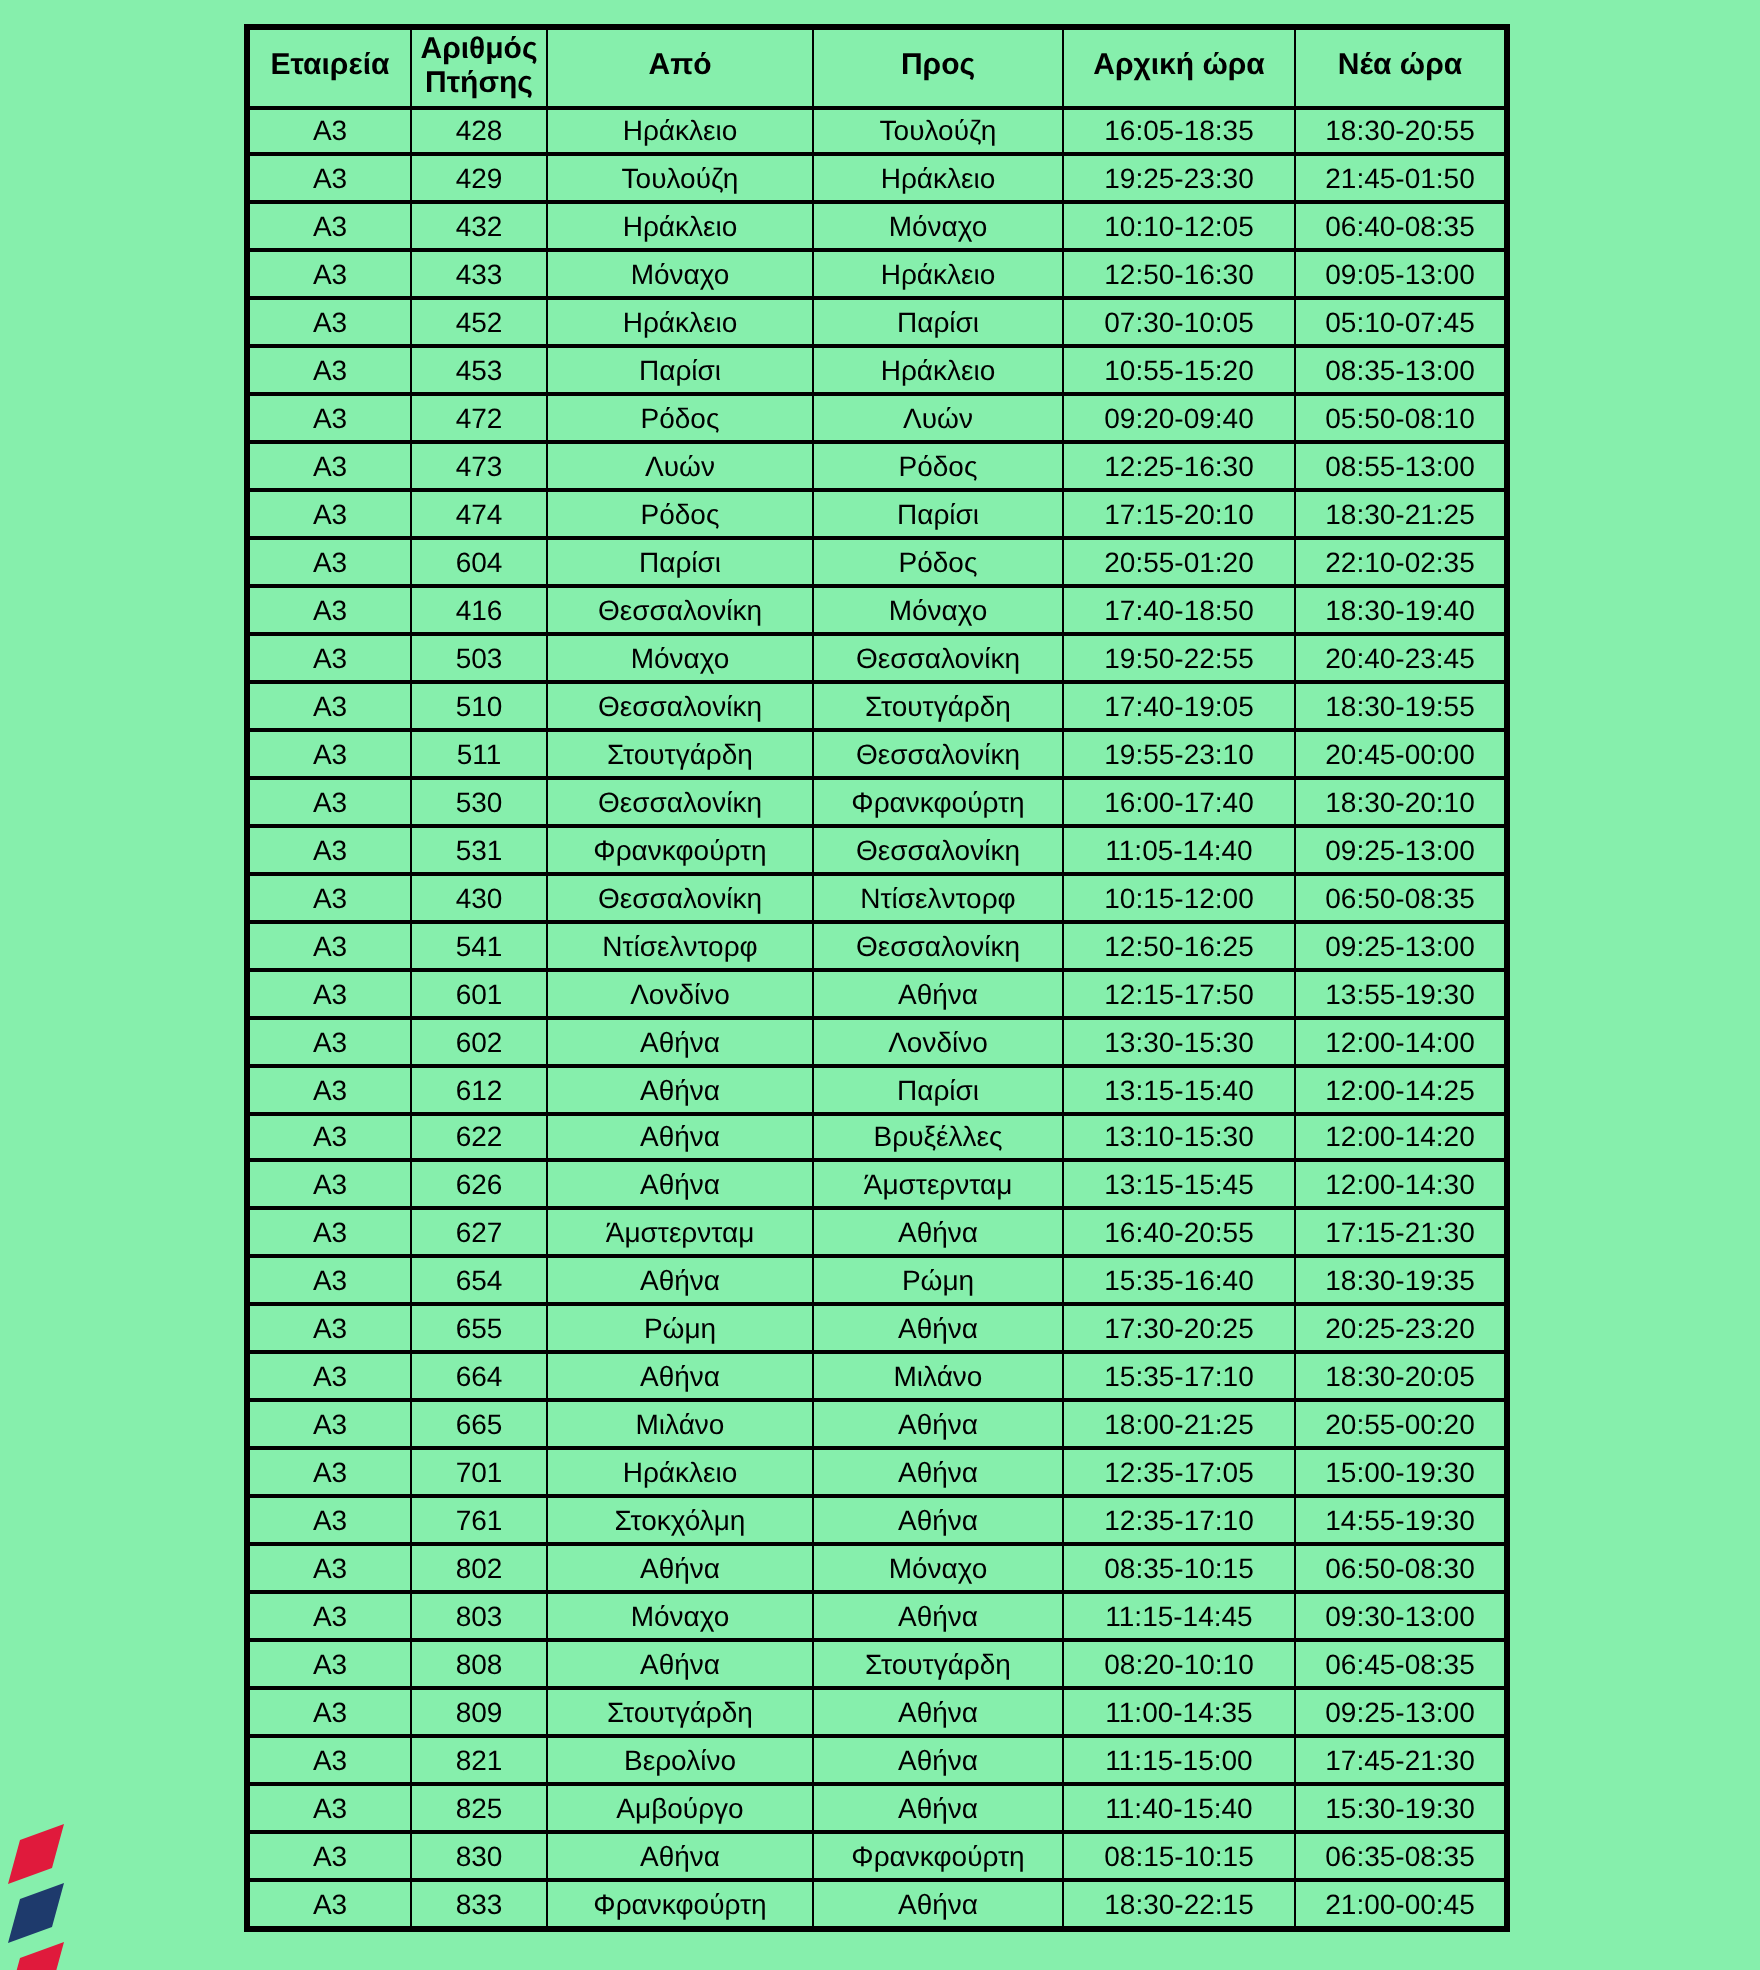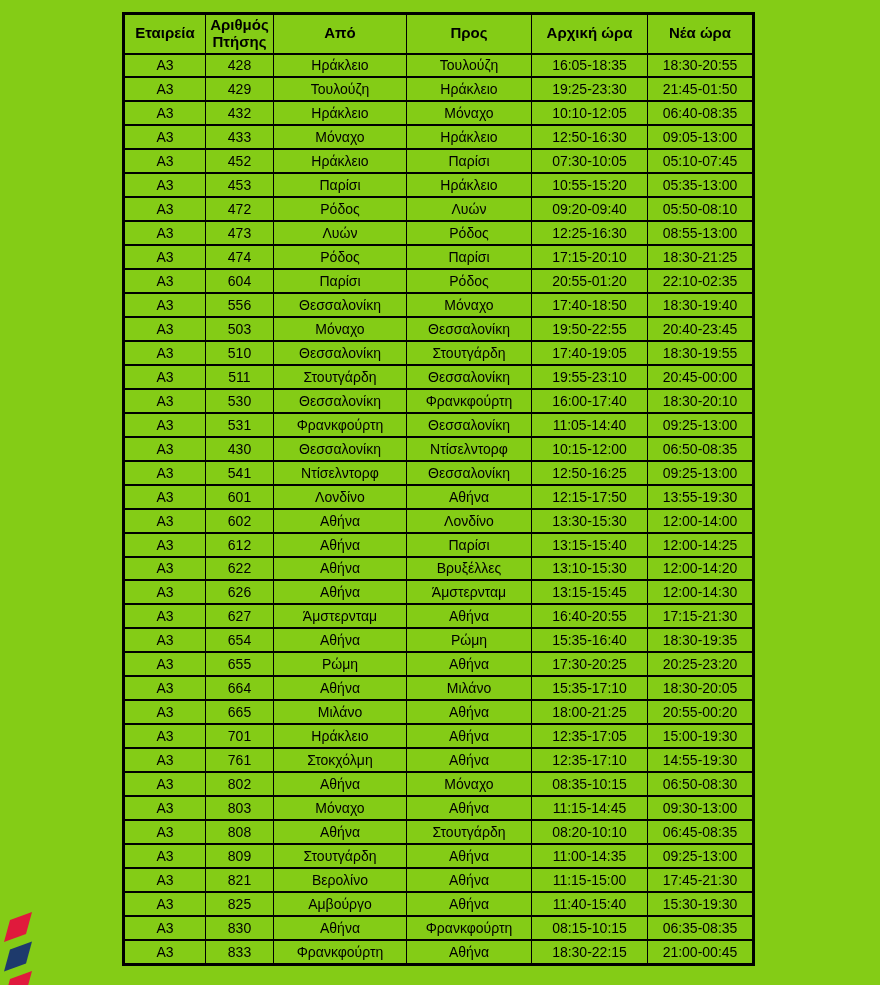--- a/index.html
+++ b/index.html
@@ -5,21 +5,21 @@
   html, body {
     margin: 0;
     padding: 0;
     background: #ffffff;
     font-family: "Liberation Sans", sans-serif;
   }
   .page {
     position: relative;
     width: 880px;
     height: 985px;
-    background: #84cc16;
+    background: #86efac;
     overflow: hidden;
   }
   table.flight-table {
     position: absolute;
     left: 122px;
     top: 12px;
     width: 630px;
     height: 954px;
     border-collapse: collapse;
     table-layout: fixed;
@@ -123,21 +123,21 @@
     <td>Παρίσι</td>
     <td>07:30-10:05</td>
     <td>05:10-07:45</td>
   </tr>
         <tr class="data-row">
     <td>A3</td>
     <td>453</td>
     <td>Παρίσι</td>
     <td>Ηράκλειο</td>
     <td>10:55-15:20</td>
-    <td>05:35-13:00</td>
+    <td>08:35-13:00</td>
   </tr>
         <tr class="data-row">
     <td>A3</td>
     <td>472</td>
     <td>Ρόδος</td>
     <td>Λυών</td>
     <td>09:20-09:40</td>
     <td>05:50-08:10</td>
   </tr>
         <tr class="data-row">
@@ -159,21 +159,21 @@
         <tr class="data-row">
     <td>A3</td>
     <td>604</td>
     <td>Παρίσι</td>
     <td>Ρόδος</td>
     <td>20:55-01:20</td>
     <td>22:10-02:35</td>
   </tr>
         <tr class="data-row">
     <td>A3</td>
-    <td>556</td>
+    <td>416</td>
     <td>Θεσσαλονίκη</td>
     <td>Μόναχο</td>
     <td>17:40-18:50</td>
     <td>18:30-19:40</td>
   </tr>
         <tr class="data-row">
     <td>A3</td>
     <td>503</td>
     <td>Μόναχο</td>
     <td>Θεσσαλονίκη</td>

